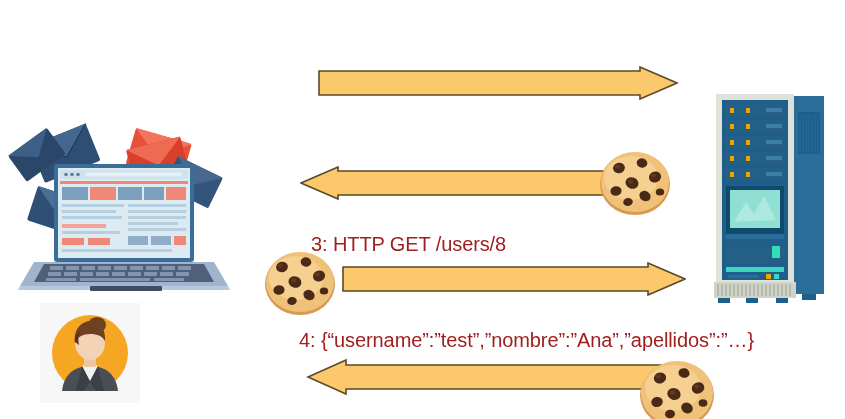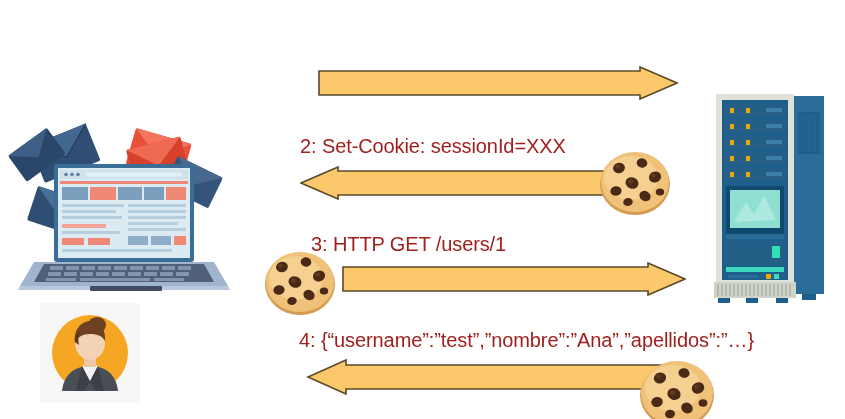--- a/index.html
+++ b/index.html
@@ -302,21 +302,20 @@
       <rect x="40" y="208" width="12" height="5" fill="#1d5f8a"></rect>
       <rect x="70" y="208" width="12" height="5" fill="#1d5f8a"></rect>
       <rect x="96" y="204" width="14" height="6" fill="#1d5f8a"></rect>
     </g>
   </svg>
 
   <svg class="arrow" id="arrow-1" viewBox="0 0 360 34">
     <path d="M1 5 L322 5 L322 1 L359 17 L322 33 L322 29 L1 29 Z" fill="#fbc96b" stroke="#5a4a2a" stroke-width="1.6" stroke-linejoin="miter"></path>
   </svg>
 
-  <div class="step-label" id="label-2">2: Set-Cookie: sessionId=XXX</div>
   <svg class="arrow" id="arrow-2" viewBox="0 0 322 34">
     <path d="M321 5 L38 5 L38 1 L1 17 L38 33 L38 29 L321 29 Z" fill="#fbc96b" stroke="#5a4a2a" stroke-width="1.6" stroke-linejoin="miter"></path>
   </svg>
   <svg class="cookie" id="cookie-2" viewBox="0 0 76 72">
     <ellipse cx="38" cy="38" rx="35" ry="31" fill="#d59b52"></ellipse>
     <ellipse cx="38" cy="36" rx="34" ry="30" fill="#f0c178"></ellipse>
     <ellipse cx="34" cy="32" rx="27" ry="22" fill="#f7d89c" opacity="0.65"></ellipse>
     <g fill="#4a2a17">
       <ellipse cx="22" cy="22" rx="6" ry="5.2" transform="rotate(-18 22 22)"></ellipse>
       <ellipse cx="45" cy="17" rx="5.4" ry="4.6" transform="rotate(14 45 17)"></ellipse>
@@ -327,21 +326,21 @@
       <ellipse cx="31" cy="56" rx="4.8" ry="4" transform="rotate(-8 31 56)"></ellipse>
       <ellipse cx="63" cy="46" rx="4.2" ry="3.6"></ellipse>
     </g>
     <g fill="#6d4124" opacity="0.7">
       <ellipse cx="20.5" cy="20.5" rx="2.4" ry="2"></ellipse>
       <ellipse cx="33.5" cy="35.5" rx="2.6" ry="2.2"></ellipse>
       <ellipse cx="56.5" cy="29.5" rx="2.4" ry="2"></ellipse>
     </g>
   </svg>
 
-  <div class="step-label" id="label-3">3: HTTP GET /users/1</div>
+  <div class="step-label" id="label-3">3: HTTP GET /users/8</div>
   <svg class="arrow" id="arrow-3" viewBox="0 0 344 34">
     <path d="M1 5 L306 5 L306 1 L343 17 L306 33 L306 29 L1 29 Z" fill="#fbc96b" stroke="#5a4a2a" stroke-width="1.6" stroke-linejoin="miter"></path>
   </svg>
   <svg class="cookie" id="cookie-3" viewBox="0 0 76 72">
     <ellipse cx="38" cy="38" rx="35" ry="31" fill="#d59b52"></ellipse>
     <ellipse cx="38" cy="36" rx="34" ry="30" fill="#f0c178"></ellipse>
     <ellipse cx="34" cy="32" rx="27" ry="22" fill="#f7d89c" opacity="0.65"></ellipse>
     <g fill="#4a2a17">
       <ellipse cx="20" cy="21" rx="6" ry="5.2" transform="rotate(-18 20 21)"></ellipse>
       <ellipse cx="44" cy="16" rx="5.4" ry="4.6" transform="rotate(14 44 16)"></ellipse>

